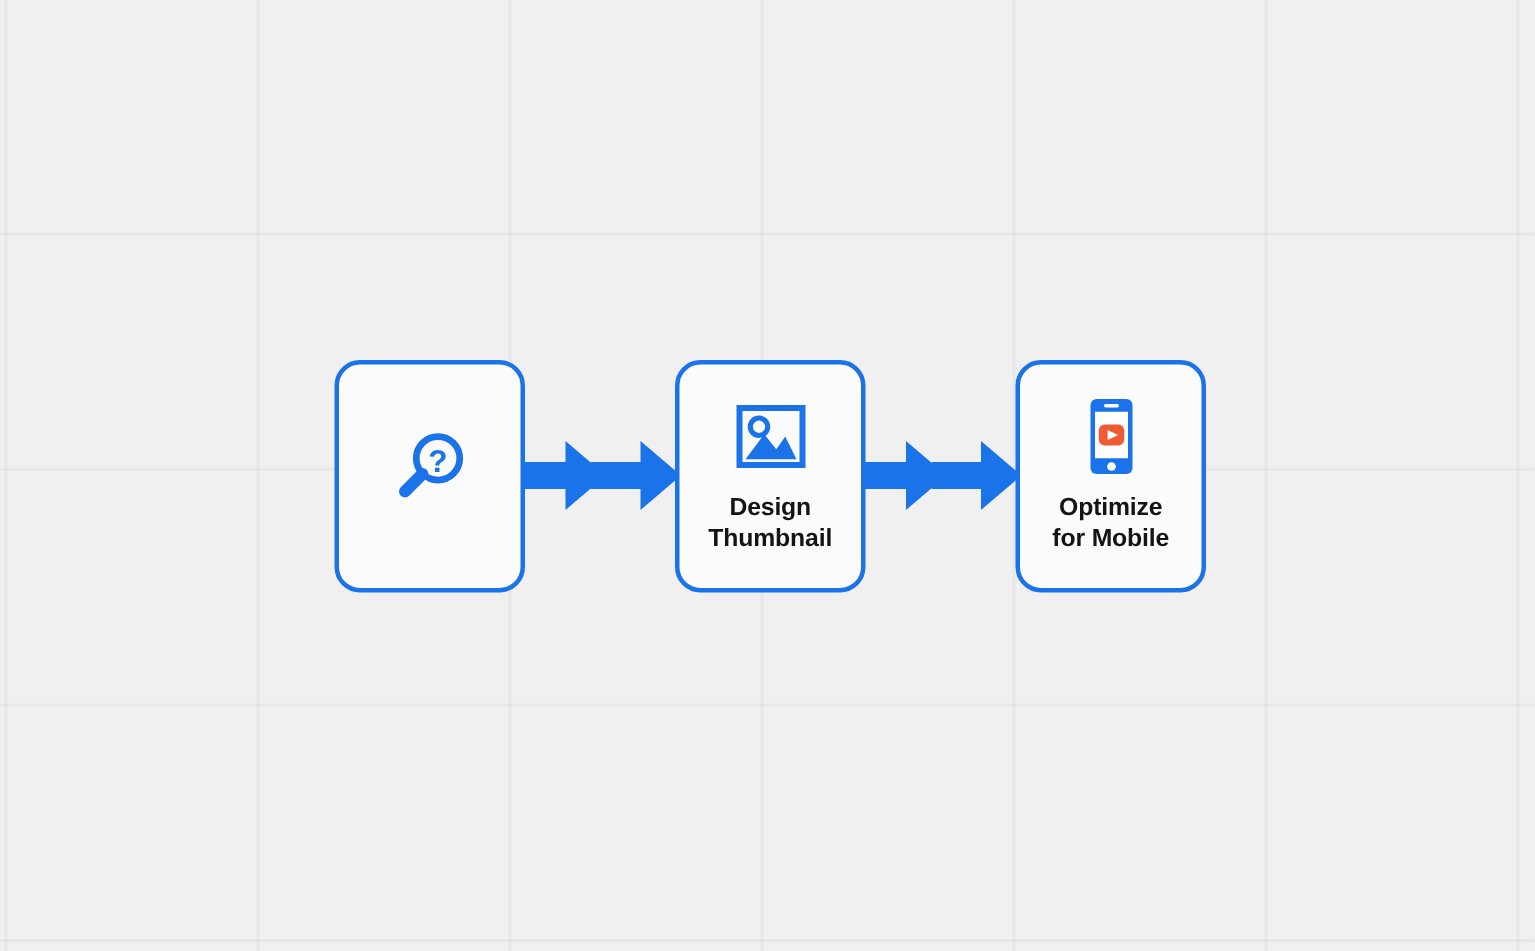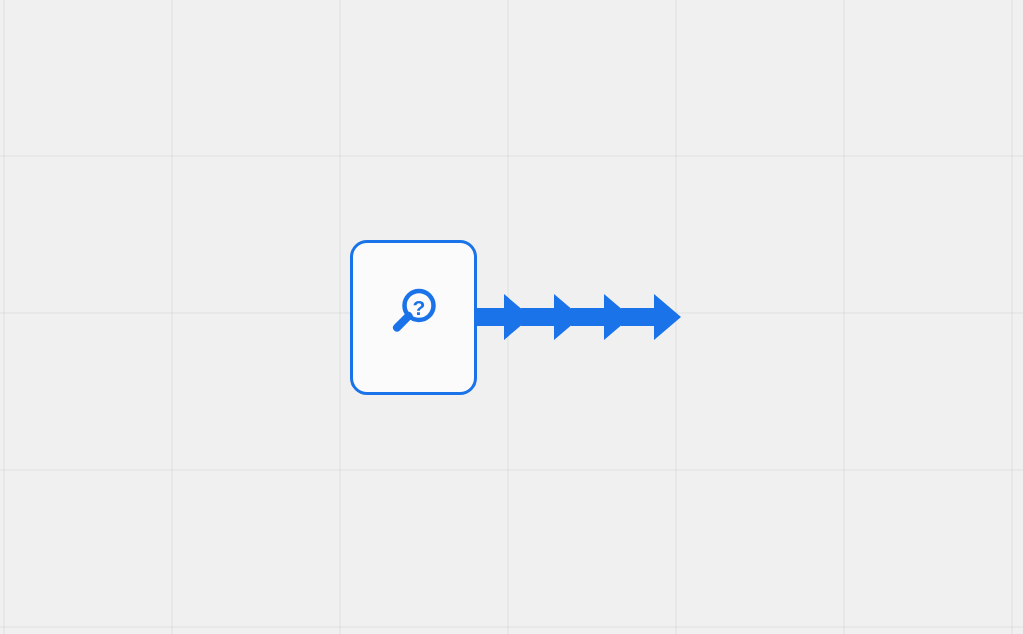--- a/index.html
+++ b/index.html
@@ -118,30 +118,55 @@
         </svg>
       </div>
 
 
       <div class="arrow">
         <svg width="62" height="52" viewBox="0 0 62 52">
           <polygon points="0,17 33,17 33,3 60,26 33,49 33,35 0,35" fill="#1a73e8"></polygon>
         </svg>
       </div>
 
+      <div class="card">
+        <div class="card-icon">
+          <svg width="58" height="58" viewBox="0 0 58 58">
+            <rect x="8" y="10" width="42" height="38" fill="none" stroke="#1a73e8" stroke-width="4"></rect>
+            <circle cx="21" cy="22.5" r="5.8" fill="none" stroke="#1a73e8" stroke-width="3.4"></circle>
+            <polygon points="12,44.2 24.5,27.5 32.5,37.5 38.5,29 46,44.2" fill="#1a73e8"></polygon>
+          </svg>
+        </div>
+        <div class="card-label">Design
+Thumbnail</div>
+      </div>
 
       <div class="arrow">
         <svg width="62" height="52" viewBox="0 0 62 52">
           <polygon points="0,17 33,17 33,3 60,26 33,49 33,35 0,35" fill="#1a73e8"></polygon>
         </svg>
       </div>
 
 
       <div class="arrow">
         <svg width="62" height="52" viewBox="0 0 62 52">
           <polygon points="0,17 33,17 33,3 60,26 33,49 33,35 0,35" fill="#1a73e8"></polygon>
         </svg>
       </div>
 
+      <div class="card">
+        <div class="card-icon">
+          <svg width="58" height="58" viewBox="0 0 58 58">
+            <rect x="15" y="4" width="28" height="50" rx="4" fill="#1a73e8"></rect>
+            <rect x="18" y="12.5" width="22" height="31" fill="#ffffff"></rect>
+            <rect x="24" y="7.4" width="10" height="2.2" rx="1.1" fill="#ffffff"></rect>
+            <circle cx="29" cy="49" r="2.9" fill="#ffffff"></circle>
+            <rect x="20.5" y="21" width="17" height="14" rx="4" fill="#ef5b34"></rect>
+            <polygon points="26.4,24.6 33.4,28 26.4,31.4" fill="#ffffff"></polygon>
+          </svg>
+        </div>
+        <div class="card-label">Optimize
+for Mobile</div>
+      </div>
 
     </div>
   </div>
 </div>
 
 </body></html>

